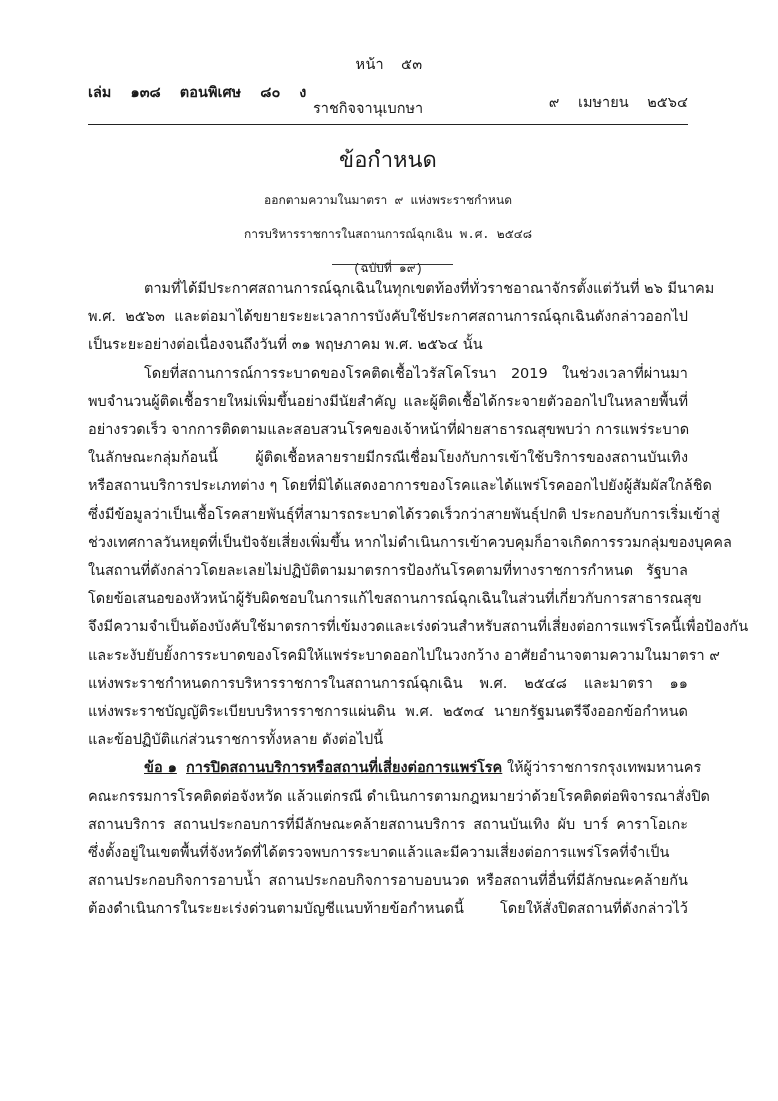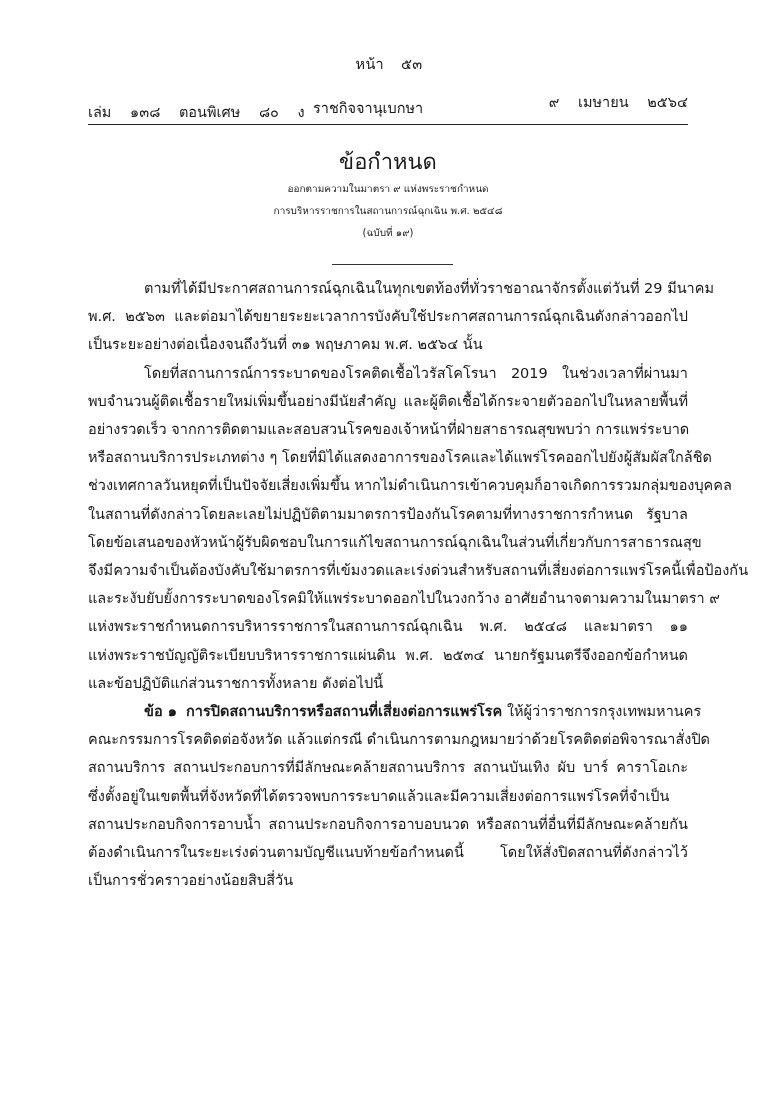--- a/index.html
+++ b/index.html
@@ -35,22 +35,23 @@
       position: absolute;
       top: 80px;
       left: 88px;
       width: 600px;
       height: 28px;
       font-size: 14.5px;
     }
     .header-row .left {
       position: absolute;
       left: 0;
-      top: 20px;
-      white-space: nowrap;
+      top: 0;
+      white-space: nowrap;
+      font-weight: bold;
     }
     .header-row .left span { margin-right: 14px; }
     .header-row .center {
       position: absolute;
       left: 225px;
       top: 16px;
       white-space: nowrap;
     }
     .header-row .right {
       position: absolute;
@@ -66,31 +67,32 @@
       width: 600px;
       height: 0;
       border-top: 1.5px solid #222;
     }
     .title-block {
       position: absolute;
       top: 146px;
       left: 0;
       width: 776px;
       text-align: center;
+      font-family: Liberation Mono, monospace;
     }
     .title-block .title {
       font-size: 22px;
       line-height: 32px;
       margin: 0;
       font-weight: normal;
     }
     .title-block .subtitle {
-      font-size: 10px;
+      font-size: 12px;
       line-height: 22px;
-      margin: 0;
+      margin: 12px;
     }
     .title-rule {
       position: absolute;
       top: 264px;
       left: 332px;
       width: 121px;
       height: 0;
       border-top: 1.2px solid #333;
     }
     .body-text {
@@ -113,20 +115,21 @@
       white-space: nowrap;
     }
     .body-text .line.last {
       text-align-last: left;
     }
     .body-text .line.indent-line {
       padding-left: 56px;
     }
     .bold {
       font-weight: bold;
+      text-decoration: underline;
     }
   </style>
 </head>
 <body>
 
 <div class="page">
 
   <div class="page-number">
     <span>หน้า</span>
     <span>๕๓</span>
@@ -155,44 +158,45 @@
     <div class="subtitle">ออกตามความในมาตรา ๙ แห่งพระราชกำหนด</div>
     <div class="subtitle">การบริหารราชการในสถานการณ์ฉุกเฉิน พ.ศ. ๒๕๔๘</div>
     <div class="subtitle">(ฉบับที่ ๑๙)</div>
   </div>
 
   <div class="title-rule"></div>
 
   <div class="body-text">
 
     <p>
-      <span class="line indent-line">ตามที่ได้มีประกาศสถานการณ์ฉุกเฉินในทุกเขตท้องที่ทั่วราชอาณาจักรตั้งแต่วันที่ 29 มีนาคม</span>
+      <span class="line indent-line">ตามที่ได้มีประกาศสถานการณ์ฉุกเฉินในทุกเขตท้องที่ทั่วราชอาณาจักรตั้งแต่วันที่ ๒๖ มีนาคม</span>
       <span class="line">พ.ศ. ๒๕๖๓ และต่อมาได้ขยายระยะเวลาการบังคับใช้ประกาศสถานการณ์ฉุกเฉินดังกล่าวออกไป</span>
       <span class="line last">เป็นระยะอย่างต่อเนื่องจนถึงวันที่ ๓๑ พฤษภาคม พ.ศ. ๒๕๖๔ นั้น</span>
     </p>
 
     <p>
       <span class="line indent-line">โดยที่สถานการณ์การระบาดของโรคติดเชื้อไวรัสโคโรนา 2019 ในช่วงเวลาที่ผ่านมา</span>
       <span class="line">พบจำนวนผู้ติดเชื้อรายใหม่เพิ่มขึ้นอย่างมีนัยสำคัญ และผู้ติดเชื้อได้กระจายตัวออกไปในหลายพื้นที่</span>
       <span class="line">อย่างรวดเร็ว จากการติดตามและสอบสวนโรคของเจ้าหน้าที่ฝ่ายสาธารณสุขพบว่า การแพร่ระบาด</span>
+      <span class="line">ในลักษณะกลุ่มก้อนนี้ ผู้ติดเชื้อหลายรายมีกรณีเชื่อมโยงกับการเข้าใช้บริการของสถานบันเทิง</span>
       <span class="line">หรือสถานบริการประเภทต่าง ๆ โดยที่มิได้แสดงอาการของโรคและได้แพร่โรคออกไปยังผู้สัมผัสใกล้ชิด</span>
+      <span class="line">ซึ่งมีข้อมูลว่าเป็นเชื้อโรคสายพันธุ์ที่สามารถระบาดได้รวดเร็วกว่าสายพันธุ์ปกติ ประกอบกับการเริ่มเข้าสู่</span>
       <span class="line">ช่วงเทศกาลวันหยุดที่เป็นปัจจัยเสี่ยงเพิ่มขึ้น หากไม่ดำเนินการเข้าควบคุมก็อาจเกิดการรวมกลุ่มของบุคคล</span>
       <span class="line">ในสถานที่ดังกล่าวโดยละเลยไม่ปฏิบัติตามมาตรการป้องกันโรคตามที่ทางราชการกำหนด รัฐบาล</span>
       <span class="line">โดยข้อเสนอของหัวหน้าผู้รับผิดชอบในการแก้ไขสถานการณ์ฉุกเฉินในส่วนที่เกี่ยวกับการสาธารณสุข</span>
       <span class="line">จึงมีความจำเป็นต้องบังคับใช้มาตรการที่เข้มงวดและเร่งด่วนสำหรับสถานที่เสี่ยงต่อการแพร่โรคนี้เพื่อป้องกัน</span>
       <span class="line">และระงับยับยั้งการระบาดของโรคมิให้แพร่ระบาดออกไปในวงกว้าง อาศัยอำนาจตามความในมาตรา ๙</span>
       <span class="line">แห่งพระราชกำหนดการบริหารราชการในสถานการณ์ฉุกเฉิน พ.ศ. ๒๕๔๘ และมาตรา ๑๑</span>
       <span class="line">แห่งพระราชบัญญัติระเบียบบริหารราชการแผ่นดิน พ.ศ. ๒๕๓๔ นายกรัฐมนตรีจึงออกข้อกำหนด</span>
       <span class="line last">และข้อปฏิบัติแก่ส่วนราชการทั้งหลาย ดังต่อไปนี้</span>
     </p>
 
     <p>
       <span class="line indent-line"><span class="bold">ข้อ ๑</span>&nbsp;&nbsp;<span class="bold">การปิดสถานบริการหรือสถานที่เสี่ยงต่อการแพร่โรค</span>&nbsp;<span>ให้ผู้ว่าราชการกรุงเทพมหานคร</span></span>
       <span class="line">คณะกรรมการโรคติดต่อจังหวัด แล้วแต่กรณี ดำเนินการตามกฎหมายว่าด้วยโรคติดต่อพิจารณาสั่งปิด</span>
       <span class="line">สถานบริการ สถานประกอบการที่มีลักษณะคล้ายสถานบริการ สถานบันเทิง ผับ บาร์ คาราโอเกะ</span>
       <span class="line">ซึ่งตั้งอยู่ในเขตพื้นที่จังหวัดที่ได้ตรวจพบการระบาดแล้วและมีความเสี่ยงต่อการแพร่โรคที่จำเป็น</span>
       <span class="line">สถานประกอบกิจการอาบน้ำ สถานประกอบกิจการอาบอบนวด หรือสถานที่อื่นที่มีลักษณะคล้ายกัน</span>
       <span class="line">ต้องดำเนินการในระยะเร่งด่วนตามบัญชีแนบท้ายข้อกำหนดนี้ โดยให้สั่งปิดสถานที่ดังกล่าวไว้</span>
-      <span class="line last">เป็นการชั่วคราวอย่างน้อยสิบสี่วัน</span>
     </p>
 
   </div>
 </div>
 
 </body></html>

